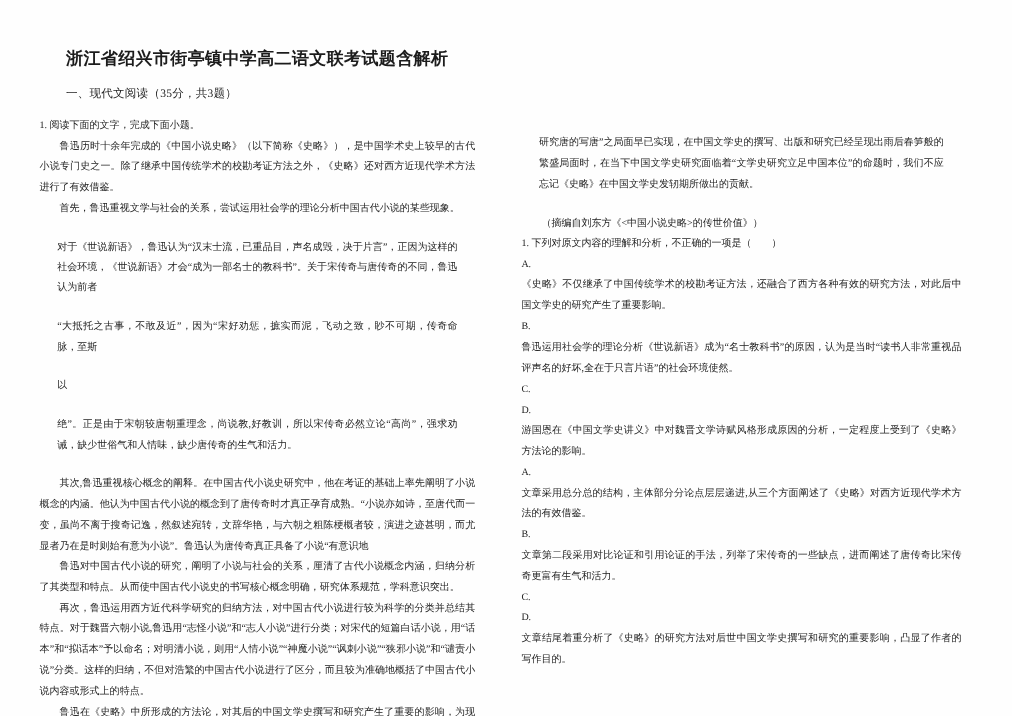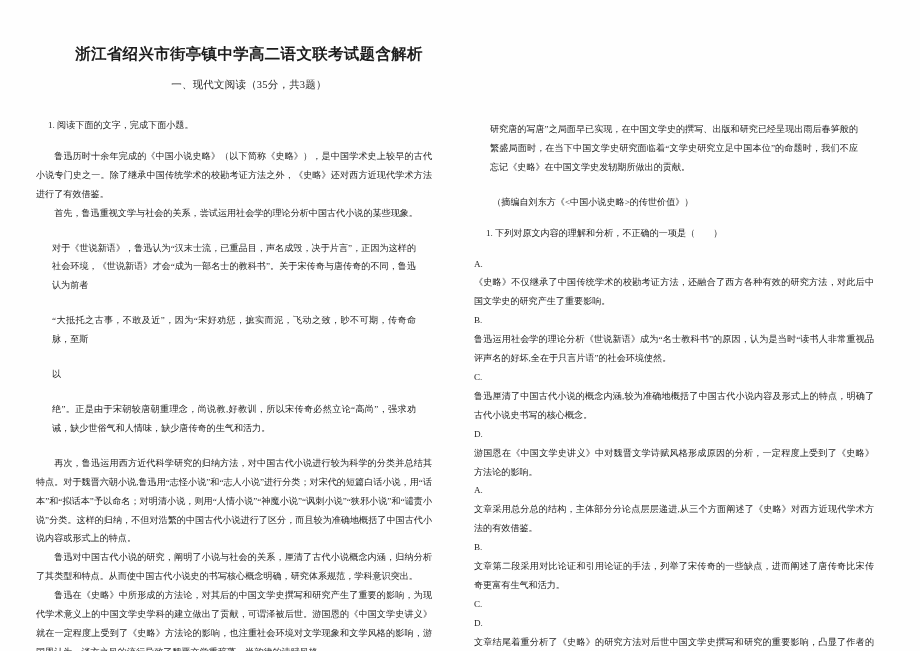--- a/index.html
+++ b/index.html
@@ -19,24 +19,23 @@
   .page {
     position: absolute;
     left: 0; top: 0;
     width: 920px;
     height: 651px;
     background: #fefefe;
     box-sizing: border-box;
   }
   .title-block {
     position: absolute;
-    left: 49px;
+    left: 60px;
     top: 44px;
     width: 400px;
-    text-align: center;
   }
   .doc-title {
     font-size: 15.5px;
     font-weight: bold;
     letter-spacing: 0.3px;
     line-height: 1.35;
     margin: 0 0 13px 0;
     white-space: nowrap;
   }
   .section-head {
@@ -70,21 +69,21 @@
   }
   .p {
     margin: 0;
     text-indent: 2em;
   }
   .p-flush {
     margin: 16px;
     text-indent: 0;
   }
   .q-line {
-    margin: 12px;
+    margin: 0;
     text-indent: 0;
   }
   .opt-letter {
     margin: 0;
     text-indent: 0;
   }
   .opt-body {
     margin: 0;
     text-indent: 0;
   }
@@ -105,34 +104,34 @@
 
   <div class="columns">
     <div class="col col-left" id="col-left">
         <p class="q-line">1. 阅读下面的文字，完成下面小题。</p>
         <p class="p">鲁迅历时十余年完成的《中国小说史略》（以下简称《史略》），是中国学术史上较早的古代小说专门史之一。除了继承中国传统学术的校勘考证方法之外，《史略》还对西方近现代学术方法进行了有效借鉴。</p>
         <p class="p">首先，鲁迅重视文学与社会的关系，尝试运用社会学的理论分析中国古代小说的某些现象。</p>
         <p class="p-flush">对于《世说新语》，鲁迅认为“汉末士流，已重品目，声名成毁，决于片言”，正因为这样的社会环境，《世说新语》才会“成为一部名士的教科书”。关于宋传奇与唐传奇的不同，鲁迅认为前者</p>
         <p class="p-flush">“大抵托之古事，不敢及近”，因为“宋好劝惩，摭实而泥，飞动之致，眇不可期，传奇命脉，至斯</p>
         <p class="p-flush">以</p>
         <p class="p-flush">绝”。正是由于宋朝较唐朝重理念，尚说教,好教训，所以宋传奇必然立论“高尚”，强求劝诫，缺少世俗气和人情味，缺少唐传奇的生气和活力。</p>
+        <p class="p">其次,鲁迅重视核心概念的阐释。在中国古代小说史研究中，他在考证的基础上率先阐明了小说概念的内涵。他认为中国古代小说的概念到了唐传奇时才真正孕育成熟。“小说亦如诗，至唐代而一变，虽尚不离于搜奇记逸，然叙述宛转，文辞华艳，与六朝之粗陈梗概者较，演进之迹甚明，而尤显者乃在是时则始有意为小说”。鲁迅认为唐传奇真正具备了小说“有意识地</p>
+        <p class="p">鲁迅对中国古代小说的研究，阐明了小说与社会的关系，厘清了古代小说概念内涵，归纳分析了其类型和特点。从而使中国古代小说史的书写核心概念明确，研究体系规范，学科意识突出。</p>
         <p class="p">再次，鲁迅运用西方近代科学研究的归纳方法，对中国古代小说进行较为科学的分类并总结其特点。对于魏晋六朝小说,鲁迅用“志怪小说”和“志人小说”进行分类；对宋代的短篇白话小说，用“话本”和“拟话本”予以命名；对明清小说，则用“人情小说”“神魔小说”“讽刺小说”“狭邪小说”和“谴责小说”分类。这样的归纳，不但对浩繁的中国古代小说进行了区分，而且较为准确地概括了中国古代小说内容或形式上的特点。</p>
-        <p class="p">鲁迅对中国古代小说的研究，阐明了小说与社会的关系，厘清了古代小说概念内涵，归纳分析了其类型和特点。从而使中国古代小说史的书写核心概念明确，研究体系规范，学科意识突出。</p>
         <p class="p">鲁迅在《史略》中所形成的方法论，对其后的中国文学史撰写和研究产生了重要的影响，为现代学术意义上的中国文学史学科的建立做出了贡献，可谓泽被后世。游国恩的《中国文学史讲义》就在一定程度上受到了《史略》方法论的影响，也注重社会环境对文学现象和文学风格的影响，游国恩认为，谈玄之风的流行导致了魏晋文学重辞藻、尚韵律的诗赋风格。</p>
       </div>
     <div class="col col-right" id="col-right">
         <p class="p-flush">研究唐的写唐”之局面早已实现，在中国文学史的撰写、出版和研究已经呈现出雨后春笋般的繁盛局面时，在当下中国文学史研究面临着“文学史研究立足中国本位”的命题时，我们不应忘记《史略》在中国文学史发轫期所做出的贡献。</p>
         <p class="cite">（摘编自刘东方《&lt;中国小说史略&gt;的传世价值》）</p>
         <p class="q-line">1. 下列对原文内容的理解和分析，不正确的一项是（　　）</p>
         <p class="opt-letter">A.</p>
         <p class="opt-body">《史略》不仅继承了中国传统学术的校勘考证方法，还融合了西方各种有效的研究方法，对此后中国文学史的研究产生了重要影响。</p>
         <p class="opt-letter">B.</p>
         <p class="opt-body">鲁迅运用社会学的理论分析《世说新语》成为“名士教科书”的原因，认为是当时“读书人非常重视品评声名的好坏,全在于只言片语”的社会环境使然。</p>
         <p class="opt-letter">C.</p>
-        <p class="opt-body">鲁迅厘清了中国古代小说的概念内涵,较为准确地概括了中国古代小说内容及形式上的特点，明确了古代小说史书写的核心概念。</p>
         <p class="opt-letter">D.</p>
         <p class="opt-body">游国恩在《中国文学史讲义》中对魏晋文学诗赋风格形成原因的分析，一定程度上受到了《史略》方法论的影响。</p>
         <p class="opt-letter">A.</p>
         <p class="opt-body">文章采用总分总的结构，主体部分分论点层层递进,从三个方面阐述了《史略》对西方近现代学术方法的有效借鉴。</p>
         <p class="opt-letter">B.</p>
         <p class="opt-body">文章第二段采用对比论证和引用论证的手法，列举了宋传奇的一些缺点，进而阐述了唐传奇比宋传奇更富有生气和活力。</p>
         <p class="opt-letter">C.</p>
         <p class="opt-letter">D.</p>
         <p class="opt-body">文章结尾着重分析了《史略》的研究方法对后世中国文学史撰写和研究的重要影响，凸显了作者的写作目的。</p>
       </div>

